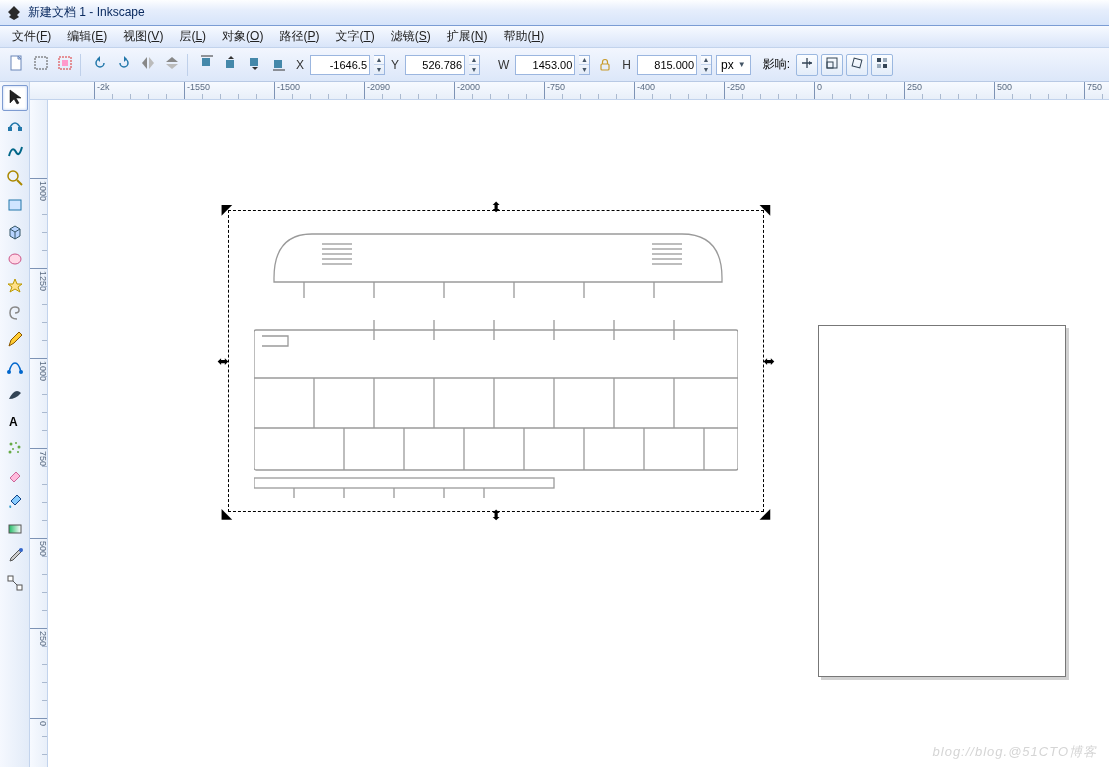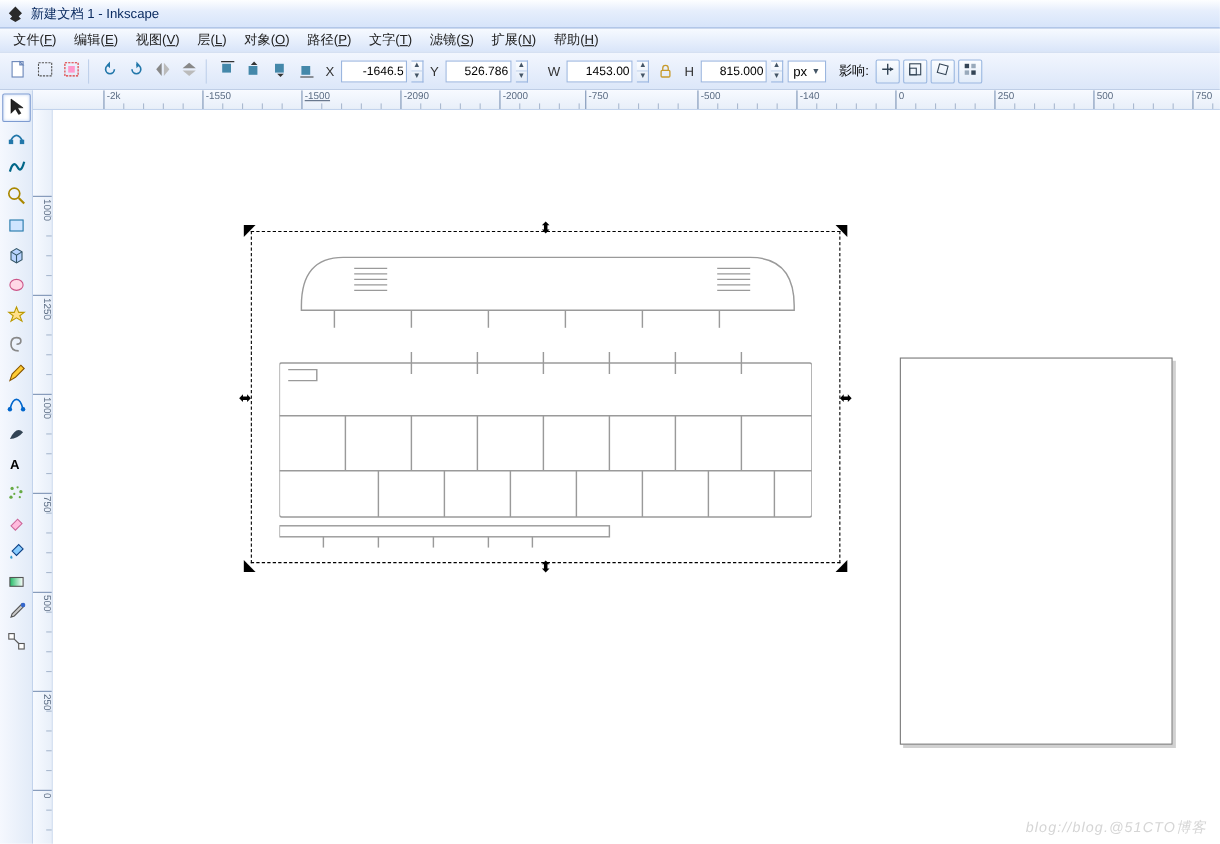--- a/index.html
+++ b/index.html
@@ -334,46 +334,46 @@
       <div class="tick" style="left: 64px;">-2k</div>
       <div class="minor" style="left: 82px;"></div>
       <div class="minor" style="left: 100px;"></div>
       <div class="minor" style="left: 118px;"></div>
       <div class="minor" style="left: 136px;"></div>
       <div class="tick" style="left: 154px;">-1550</div>
       <div class="minor" style="left: 172px;"></div>
       <div class="minor" style="left: 190px;"></div>
       <div class="minor" style="left: 208px;"></div>
       <div class="minor" style="left: 226px;"></div>
-      <div class="tick" style="left: 244px; text-decoration: underline;">-1500</div>
+      <div class="tick" style="left: 244px;">-1500</div>
       <div class="minor" style="left: 262px;"></div>
       <div class="minor" style="left: 280px;"></div>
       <div class="minor" style="left: 298px;"></div>
       <div class="minor" style="left: 316px;"></div>
       <div class="tick" style="left: 334px;">-2090</div>
       <div class="minor" style="left: 352px;"></div>
       <div class="minor" style="left: 370px;"></div>
       <div class="minor" style="left: 388px;"></div>
       <div class="minor" style="left: 406px;"></div>
       <div class="tick" style="left: 424px;">-2000</div>
       <div class="minor" style="left: 442px;"></div>
       <div class="minor" style="left: 460px;"></div>
       <div class="minor" style="left: 478px;"></div>
       <div class="minor" style="left: 496px;"></div>
-      <div class="tick" style="left: 502px;">-750</div>
+      <div class="tick" style="left: 514px;">-750</div>
       <div class="minor" style="left: 532px;"></div>
       <div class="minor" style="left: 550px;"></div>
       <div class="minor" style="left: 568px;"></div>
       <div class="minor" style="left: 586px;"></div>
-      <div class="tick" style="left: 604px;">-500</div>
+      <div class="tick" style="left: 604px;">-400</div>
       <div class="minor" style="left: 622px;"></div>
       <div class="minor" style="left: 640px;"></div>
       <div class="minor" style="left: 658px;"></div>
       <div class="minor" style="left: 676px;"></div>
-      <div class="tick" style="left: 694px;">-140</div>
+      <div class="tick" style="left: 694px;">-250</div>
       <div class="minor" style="left: 712px;"></div>
       <div class="minor" style="left: 730px;"></div>
       <div class="minor" style="left: 748px;"></div>
       <div class="minor" style="left: 766px;"></div>
       <div class="tick" style="left: 784px;">0</div>
       <div class="minor" style="left: 802px;"></div>
       <div class="minor" style="left: 820px;"></div>
       <div class="minor" style="left: 838px;"></div>
       <div class="minor" style="left: 856px;"></div>
       <div class="tick" style="left: 874px;">250</div>

